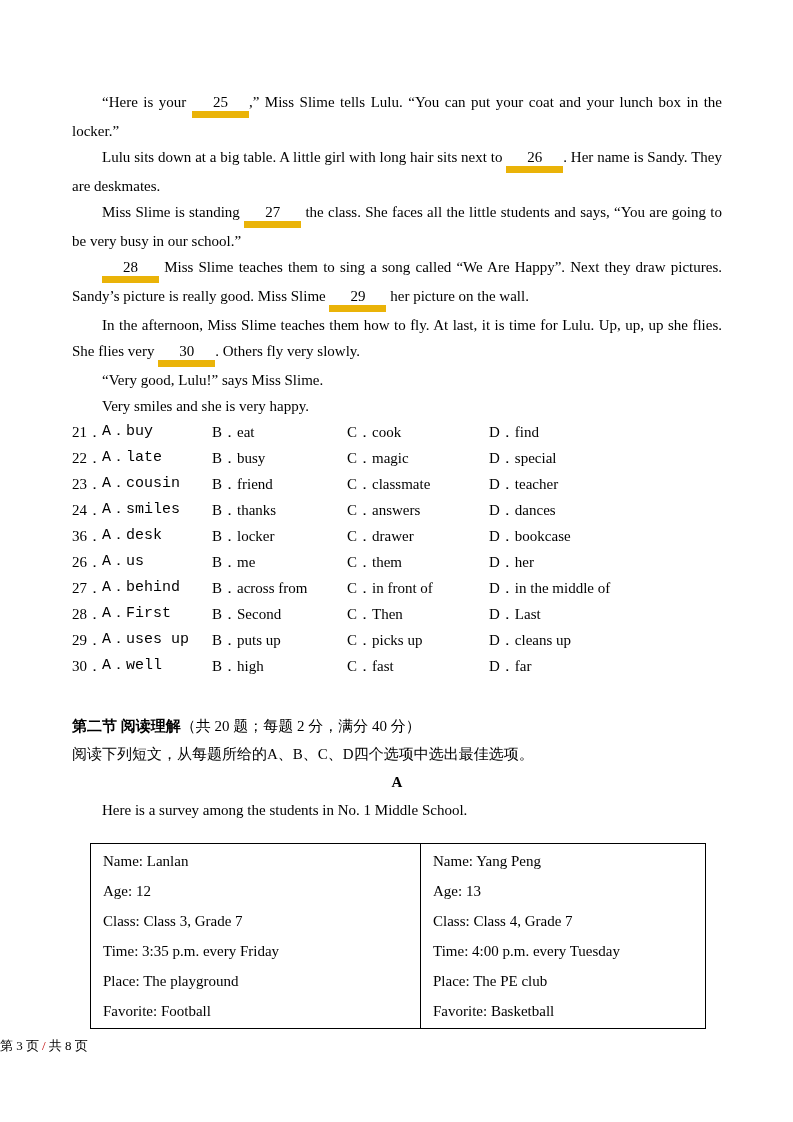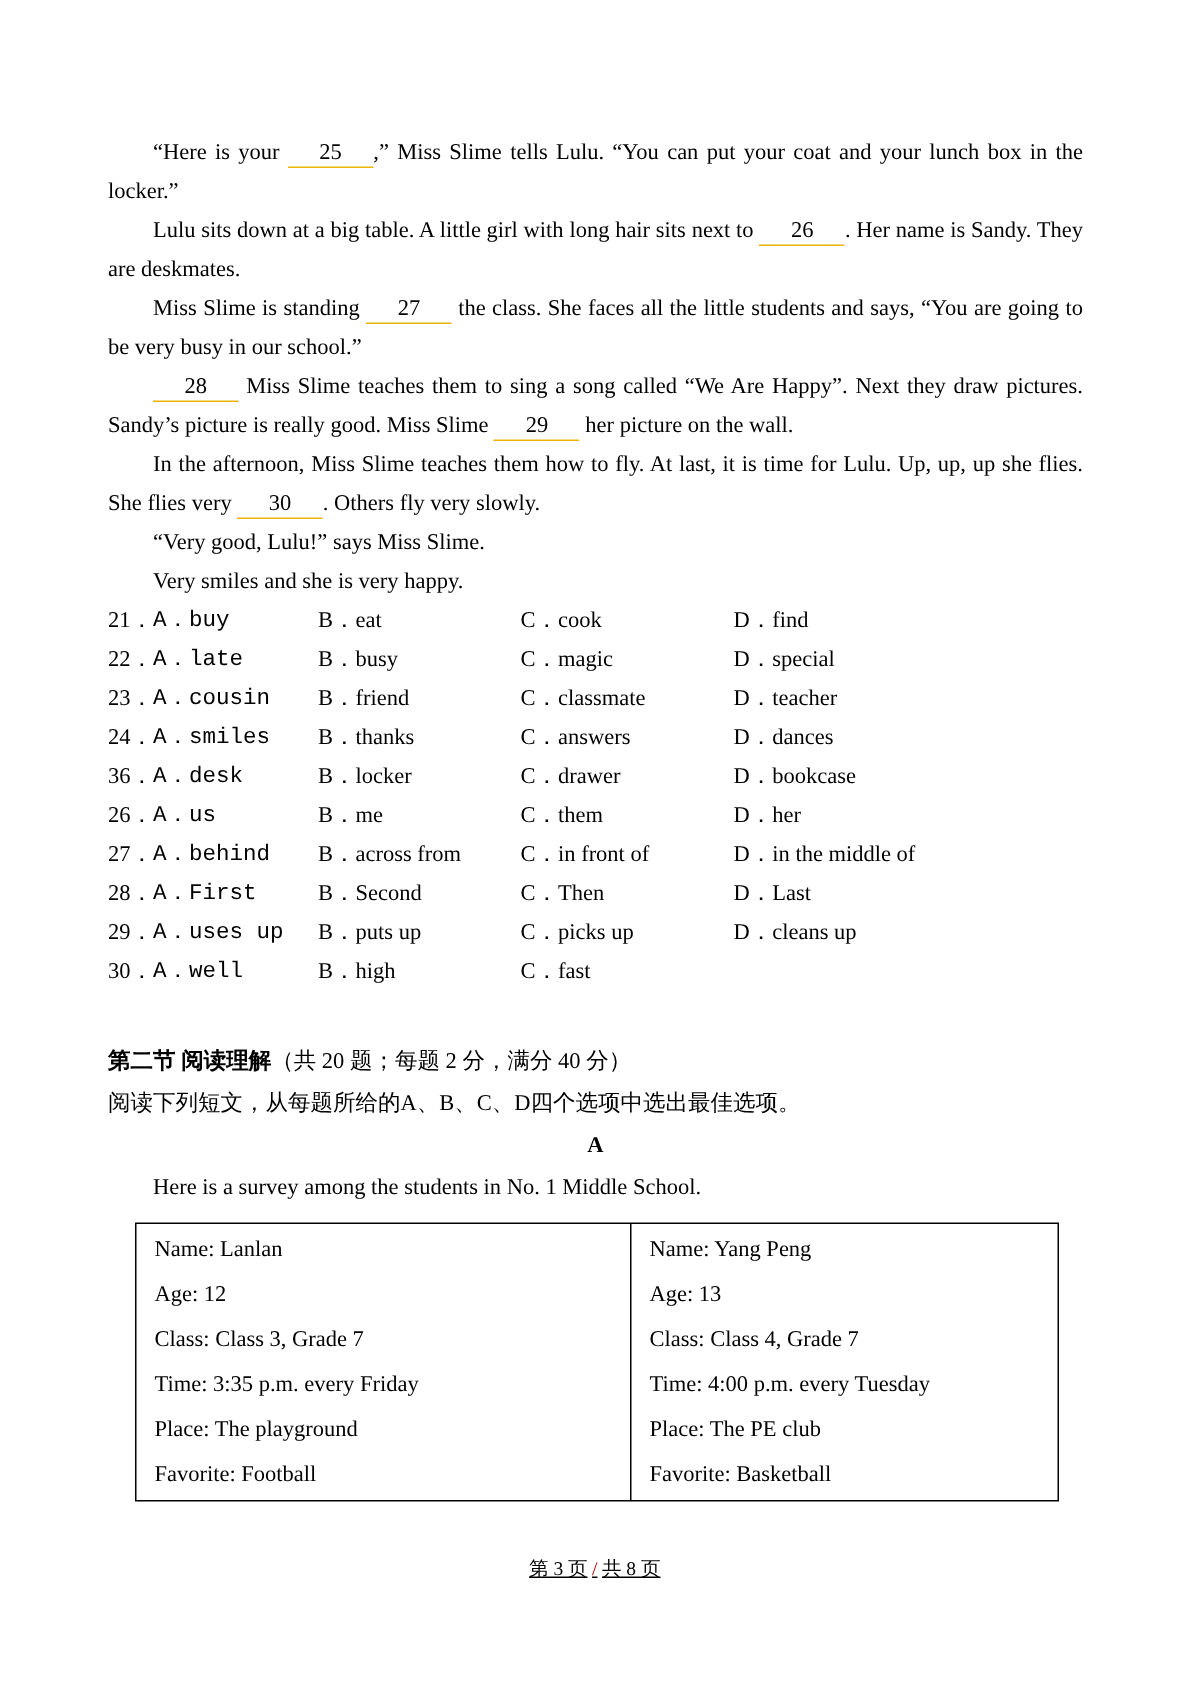--- a/index.html
+++ b/index.html
@@ -18,21 +18,21 @@
   
   .para {
     line-height: 26px;
     text-align: justify;
     text-indent: 2em;
     margin: 0;
   }
   .blank {
     display: inline-block;
     padding: 0 21px;
-    border-bottom: 1px solid #eab308;
+    border-bottom: 7px solid #eab308;
     text-indent: 0;
     line-height: 18px;
     text-align: center;
   }
 
   
   .q-row { display: flex; line-height: 26px; }
   .q-num { width: 30px; flex: none; }
   .q-opt-0 { width: 110px; flex: none; font-family: Liberation Mono, monospace; }
   .q-opt-1 { width: 135px; flex: none; }
@@ -42,37 +42,35 @@
   
   .section-heading { margin-top: 33px; line-height: 28px; }
   .section-heading .bold { font-weight: bold; }
   .instruction { line-height: 28px; margin: 0; }
   .passage-label { line-height: 28px; margin: 0; text-align: center; font-weight: bold; }
   .intro { margin-top: 1px; }
 
   
   .survey-table {
     display: flex;
-    margin-top: 10px;
+    margin-top: 20px;
     margin-left: 18px;
     width: 614px;
     border: 1px solid #000;
   }
   .survey-cell { width: 305px; flex: none; padding: 2px 12px; border-right: 1px solid #000; }
   .survey-cell.right { flex: 1; width: auto; border-right: none; }
   .cell-line { margin: 0; line-height: 30px; }
 
   
   .footer {
     position: absolute;
     left: 0; right: 0;
     top: 1037px;
-    text-align: center;
     font-size: 13px;
-    text-decoration: underline;
   }
   .footer .sep { color: #c00000; padding: 0 3px; }
 </style>
 </head>
 <body>
 
 <div class="page">
   <div class="content">
 
     <div class="cloze-passage">
@@ -147,20 +145,21 @@
           <span class="q-opt q-opt-0">A．uses up</span>
           <span class="q-opt q-opt-1">B．puts up</span>
           <span class="q-opt q-opt-2">C．picks up</span>
           <span class="q-opt q-opt-3">D．cleans up</span>
         </div>
         <div class="q-row">
           <span class="q-num">30．</span>
           <span class="q-opt q-opt-0">A．well</span>
           <span class="q-opt q-opt-1">B．high</span>
           <span class="q-opt q-opt-2">C．fast</span>
+          <span class="q-opt q-opt-3">D．far</span>
         </div>
       </div>
 
     <div class="section-heading">
       <span class="bold">第二节 阅读理解</span><span>（共 20 题；每题 2 分，满分 40 分）</span>
     </div>
 
     <p class="instruction">阅读下列短文，从每题所给的A、B、C、D四个选项中选出最佳选项。</p>
 
     <p class="passage-label">A</p>

